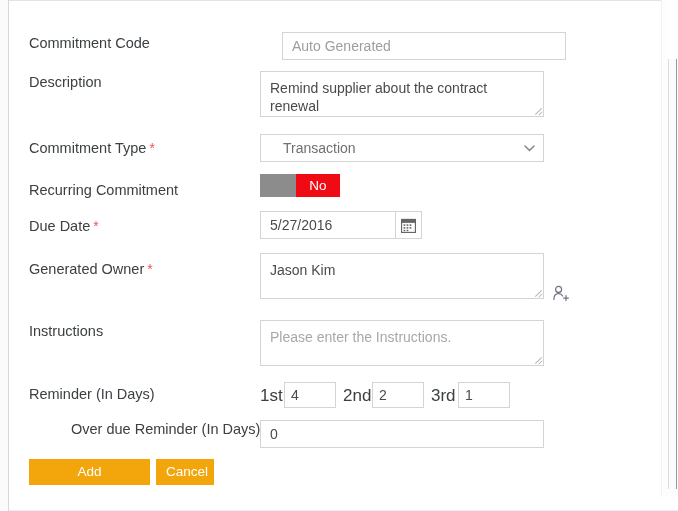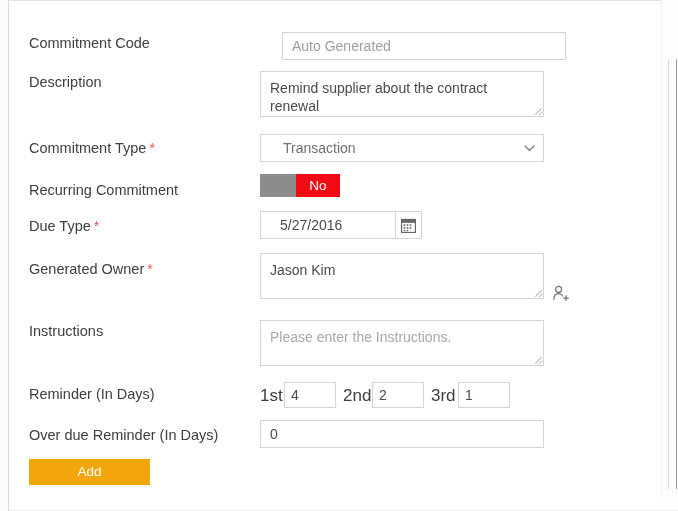--- a/index.html
+++ b/index.html
@@ -225,21 +225,21 @@
     text-align: center;
     line-height: 23px;
     font-family: "Liberation Sans", sans-serif;
   }
 
   
   .date-wrap { position: relative; width: 162px; height: 28px; }
   .date-inp {
     width: 136px;
     height: 28px;
-    padding: 0 19px;
+    padding: 0 9px;
     position: absolute;
     left: 0; top: 0;
     color: #777777;
   }
   .date-btn {
     position: absolute;
     left: 136px; top: 0;
     width: 26px;
     height: 28px;
     border: 1px solid #d4d4d4;
@@ -344,21 +344,21 @@
       <div class="label" style="top:7px;text-align:center;"><span>Recurring Commitment</span></div>
       <div class="ctrl" style="top:0;">
         <div class="toggle">
           <div class="toggle-handle"></div>
           <div class="toggle-state">No</div>
         </div>
       </div>
     </div>
 
     <div class="field-row" style="top:211px;">
-      <div class="label" style="top:6px;"><span>Due Type</span><span class="req">*</span></div>
+      <div class="label" style="top:6px;"><span>Due Date</span><span class="req">*</span></div>
       <div class="ctrl" style="top:0;">
         <div class="date-wrap">
           <input class="txt date-inp" type="text" value="5/27/2016" style="">
           <div class="date-btn">
             <svg width="15" height="15" viewBox="0 0 15 15">
               <rect x="0.5" y="1.5" width="14" height="13" fill="none" stroke="#666" stroke-width="1.3"></rect>
               <rect x="0.5" y="1.5" width="14" height="3.2" fill="#666" stroke="#666" stroke-width="0.6"></rect>
               <rect x="2.6" y="6.3" width="1.7" height="1.6" fill="#666"></rect>
               <rect x="5.6" y="6.3" width="1.7" height="1.6" fill="#666"></rect>
               <rect x="8.6" y="6.3" width="1.7" height="1.6" fill="#666"></rect>
@@ -404,28 +404,29 @@
           <input class="numbox" style="left: 24px;" type="text" value="4">
           <span class="rem-lbl" style="left:83px;">2nd</span>
           <input class="numbox" style="left: 112px;" type="text" value="2">
           <span class="rem-lbl" style="left:171px;">3rd</span>
           <input class="numbox" style="left: 198px;" type="text" value="1">
         </div>
       </div>
     </div>
 
     <div class="field-row" style="top:420px;">
-      <div class="label" style="top:6px;"><span>Over due Reminder (In Days)</span></div>
+      <div class="label" style="top:0;margin-left:42px;"><span>Over due Reminder (In Days)</span></div>
       <div class="ctrl" style="top:0;">
         <input class="txt inp-wide" type="text" value="0" style="">
       </div>
     </div>
 
     <div class="field-row" style="top:459px; left:29px; width:300px; height:26px;">
       <button class="btn" style="left:0; width:121px;">Add Commitment</button>
+      <button class="btn" style="left:127px; width:58px;">Cancel</button>
     </div>
 
   </div>
 
   <div class="scrollbar">
     <div class="scrollbar-track"></div>
     <div class="scrollbar-thumb"></div>
     <div class="scrollbar-cap"></div>
   </div>
 

